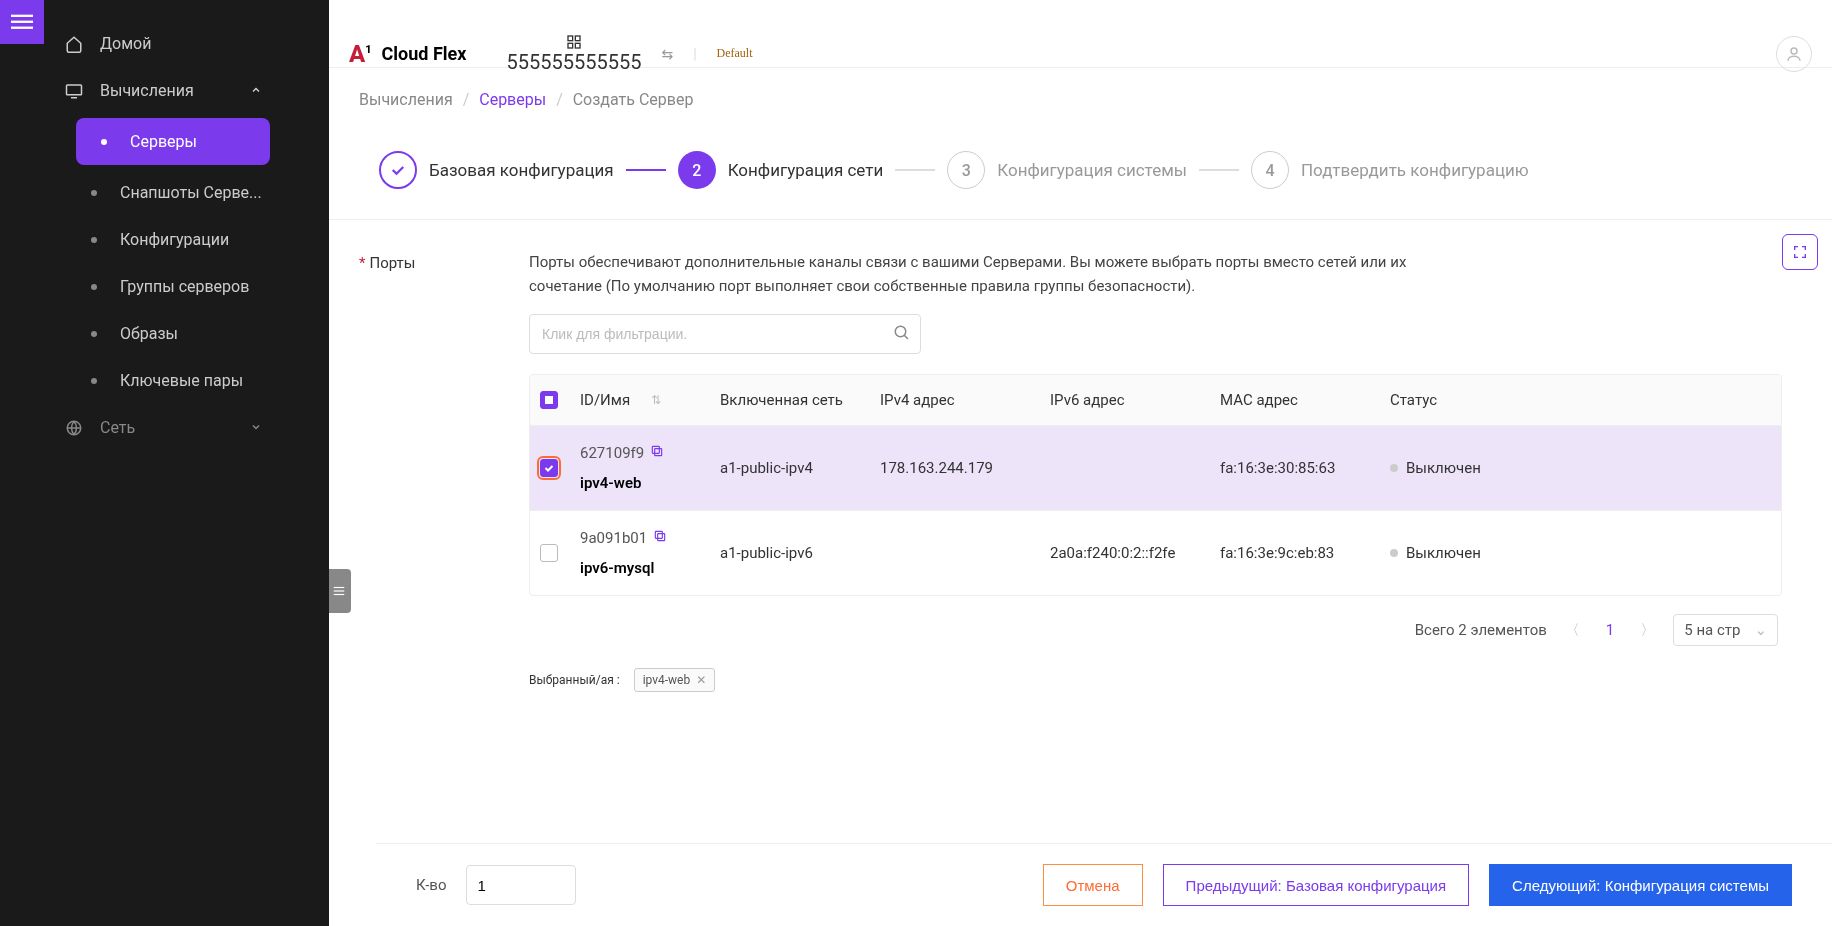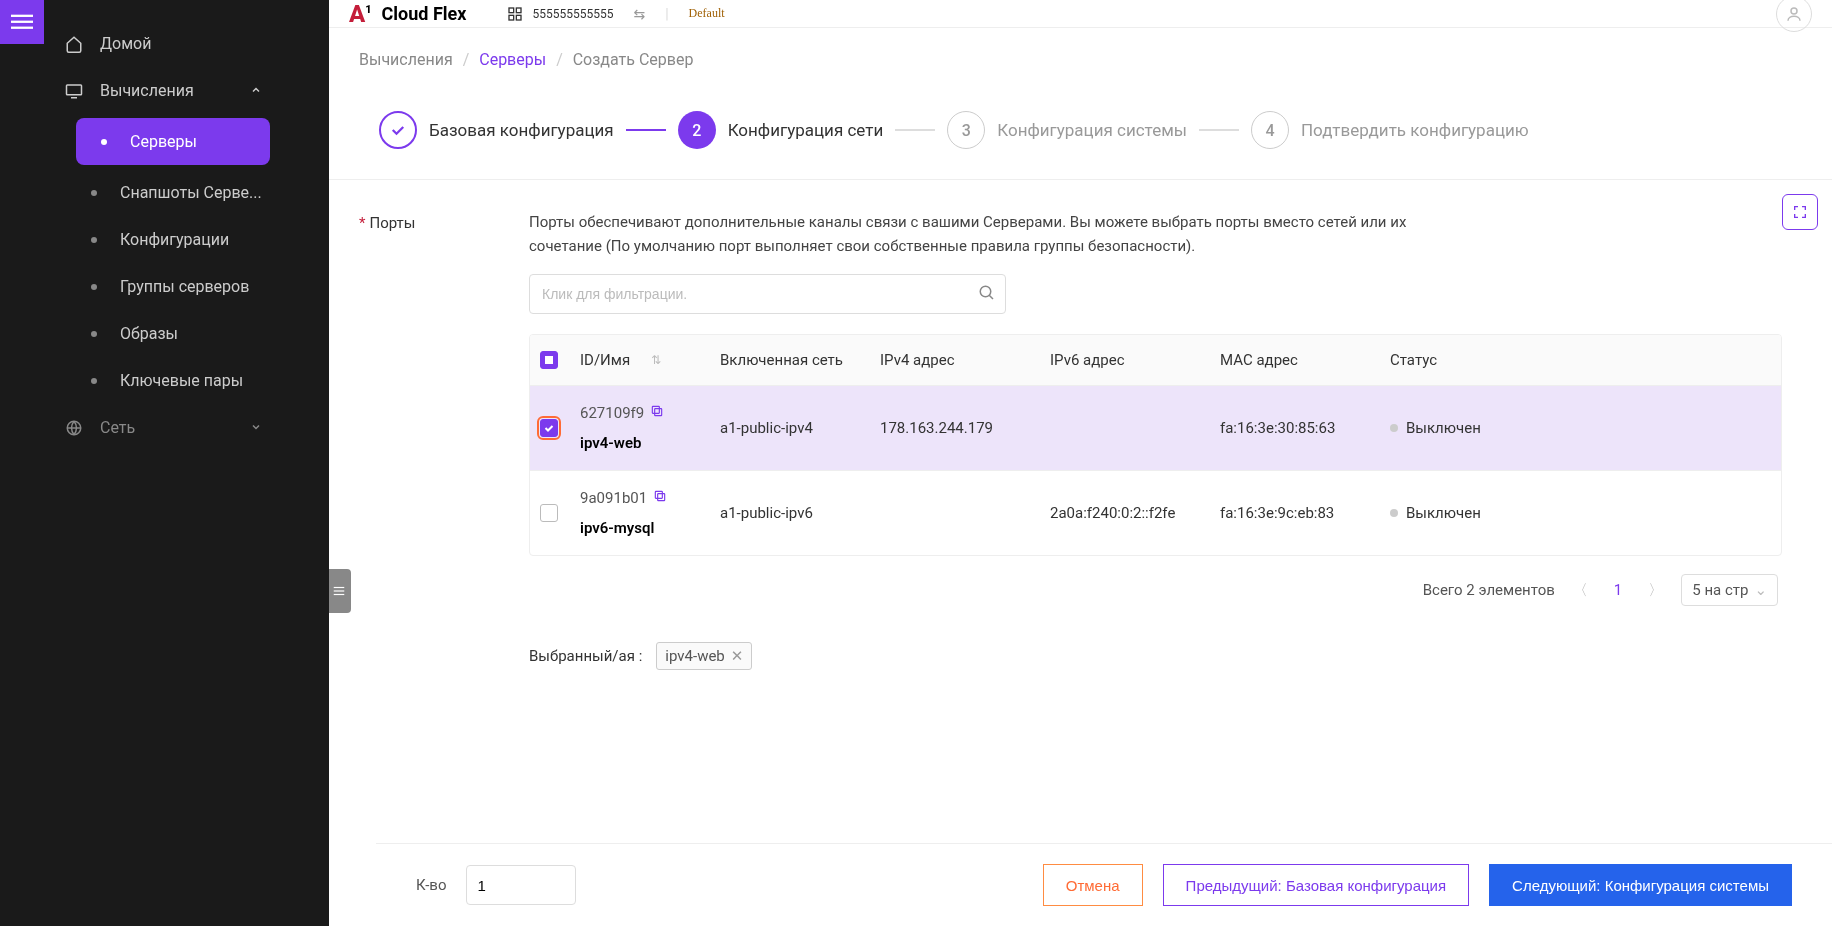--- a/index.html
+++ b/index.html
@@ -14,26 +14,26 @@
 .menu-item { display: flex; align-items: center; padding: 14px 20px; cursor: pointer; color: #ccc; font-size: 16px; gap: 16px; }
 .menu-item.active { background: #7c3aed; color: #fff; border-radius: 8px; margin: 4px 12px; padding: 14px 18px; }
 .menu-item .icon-slot { width: 20px; display: flex; justify-content: center; }
 .menu-item .bullet { width: 6px; height: 6px; background: #888; border-radius: 50%; }
 .menu-item.active .bullet { background: #fff; }
 .menu-item .chev { margin-left: auto; }
 .submenu { margin-left: 20px; }
 
 
 .main { flex: 1; display: flex; flex-direction: column; background: #fff; }
-.topbar { height: 28px; display: flex; align-items: center; padding: 0 20px 0 0; border-bottom: 1px solid #eee; gap: 20px; }
+.topbar { height: 28px; display: flex; align-items: center; padding: 0 20px 0 0; border-bottom: 1px solid #eee; gap: 20px; margin-top: 40px; }
 .logo-area { display: flex; align-items: center; gap: 10px; padding: 0 20px; }
 .logo { font-weight: 700; font-size: 18px; color: #000; }
 .logo-a { color: #c41e3a; font-weight: 800; font-size: 24px; }
 .topbar-sep { color: #ddd; }
-.account-id { display: flex; align-items: center; gap: 10px; font-size: 12px; color: #333; }
+.account-id { display: flex; align-items: center; font-size: 20px; color: #333; flex-direction: column; }
 .swap-icon { color: #999; }
 .profile-icon { margin-left: auto; width: 36px; height: 36px; border: 1px solid #ddd; border-radius: 50%; display: flex; align-items: center; justify-content: center; color: #999; }
 
 .content { flex: 1; display: flex; flex-direction: column; overflow: hidden; position: relative; }
 .breadcrumb { padding: 22px 30px; font-size: 16px; color: #888; }
 .breadcrumb a { color: #888; text-decoration: none; }
 .breadcrumb .bc-link { color: #7c3aed; }
 .breadcrumb .sep { margin: 0 6px; color: #ccc; }
 
 .stepper { display: flex; align-items: center; padding: 20px 50px 30px; gap: 12px; }
@@ -46,21 +46,21 @@
 .step.pending .step-label { color: #999; }
 .step-line { width: 40px; height: 2px; background: #ddd; }
 .step-line.done { background: #7c3aed; }
 
 .body-area { flex: 1; overflow: auto; padding: 30px 50px 0 30px; border-top: 1px solid #eee; background:#fff; position: relative;}
 .section { display: flex; gap: 40px; }
 .section-label { width: 130px; font-size: 15px; color: #333; padding-top: 4px; }
 .section-label .req { color: #c41e3a; margin-right: 4px; }
 .section-content { flex: 1; }
 .desc { color: #444; font-size: 15px; line-height: 1.6; margin-bottom: 16px; max-width: 900px;}
-.filter-box { position: relative; width: 477px; margin-bottom: 20px;}
+.filter-box { position: relative; width: 392px; margin-bottom: 20px;}
 .filter-box input { width: 100%; height: 40px; border: 1px solid #ddd; border-radius: 4px; padding: 0 36px 0 12px; font-size: 14px; outline: none; color:#333;}
 .filter-box input::placeholder { color:#bbb;}
 .filter-box .search-ico { position: absolute; right: 10px; top: 10px; color: #888; }
 
 .table { border: 1px solid #eee; border-radius: 4px; overflow: hidden; }
 .thead, .trow { display: grid; grid-template-columns: 40px 140px 160px 170px 170px 170px 120px; align-items: center; }
 .thead { background: #fafafa; height: 50px; font-size: 15px; color: #333; padding: 0 10px; }
 .thead .th { display:flex; align-items:center; gap:21px;}
 .trow { padding: 18px 10px; font-size: 15px; color: #333; border-top: 1px solid #eee;}
 .trow.sel { background: #ede4fa; }
@@ -74,23 +74,23 @@
 .id-cell .id-line { display: flex; align-items: center; gap: 6px; color: #555;}
 .id-cell .name { font-weight: 600; color: #000; }
 .copy-ico { color: #7c3aed; cursor: pointer; }
 .status-cell { display: flex; align-items: center; gap: 8px; }
 .status-dot { width: 8px; height: 8px; background: #ccc; border-radius: 50%; }
 .sort-ico{color:#bbb;font-size:12px;}
 
 .pagination { display: flex; align-items: center; justify-content: flex-end; gap: 14px; padding: 18px 4px; font-size: 15px; color: #555;}
 .page-btn { color: #bbb; cursor: pointer; padding: 4px;}
 .page-num { color: #7c3aed; padding: 2px 8px; }
-.page-size { border: 1px solid #ddd; border-radius: 4px; padding: 6px 10px; display: flex; align-items: center; gap: 6px; cursor: pointer;}
-
-.selected-row { display: flex; align-items: center; gap: 14px; font-size: 15px; color: #333; margin-top: 18px;}
+.page-size { border: 1px solid #ddd; border-radius: 4px; padding: 6px 10px; display: flex; align-items: center; gap: 14px; cursor: pointer;}
+
+.selected-row { display: flex; align-items: center; gap: 14px; font-size: 12px; color: #333; margin-top: 4px;}
 .tag { border: 1px solid #ccc; border-radius: 3px; padding: 4px 8px; display: flex; align-items: center; gap: 6px; color: #555; background:#fafafa;}
 .tag .x { cursor: pointer; color: #999; }
 
 .expand-btn { position:absolute; right:14px; top:14px; width:36px;height:36px;border:1px solid #7c3aed;border-radius:6px;display:flex;align-items:center;justify-content:center;color:#7c3aed;cursor:pointer;background:#fff;}
 
 .drawer-tab{position:absolute;left:-2px;bottom:230px;width:24px;height:44px;background:#888;border-radius:0 4px 4px 0;display:flex;align-items:center;justify-content:center;color:#fff;}
 
 .footer { border-top: 1px solid #eee; padding: 20px 40px; display: flex; align-items: center; gap: 20px; background: #fff; margin-left: 47px; }
 .qty-label { font-size: 15px; color: #555; }
 .qty-input { width: 110px; height: 40px; border: 1px solid #ddd; border-radius: 4px; padding: 0 10px; font-size: 15px;}

